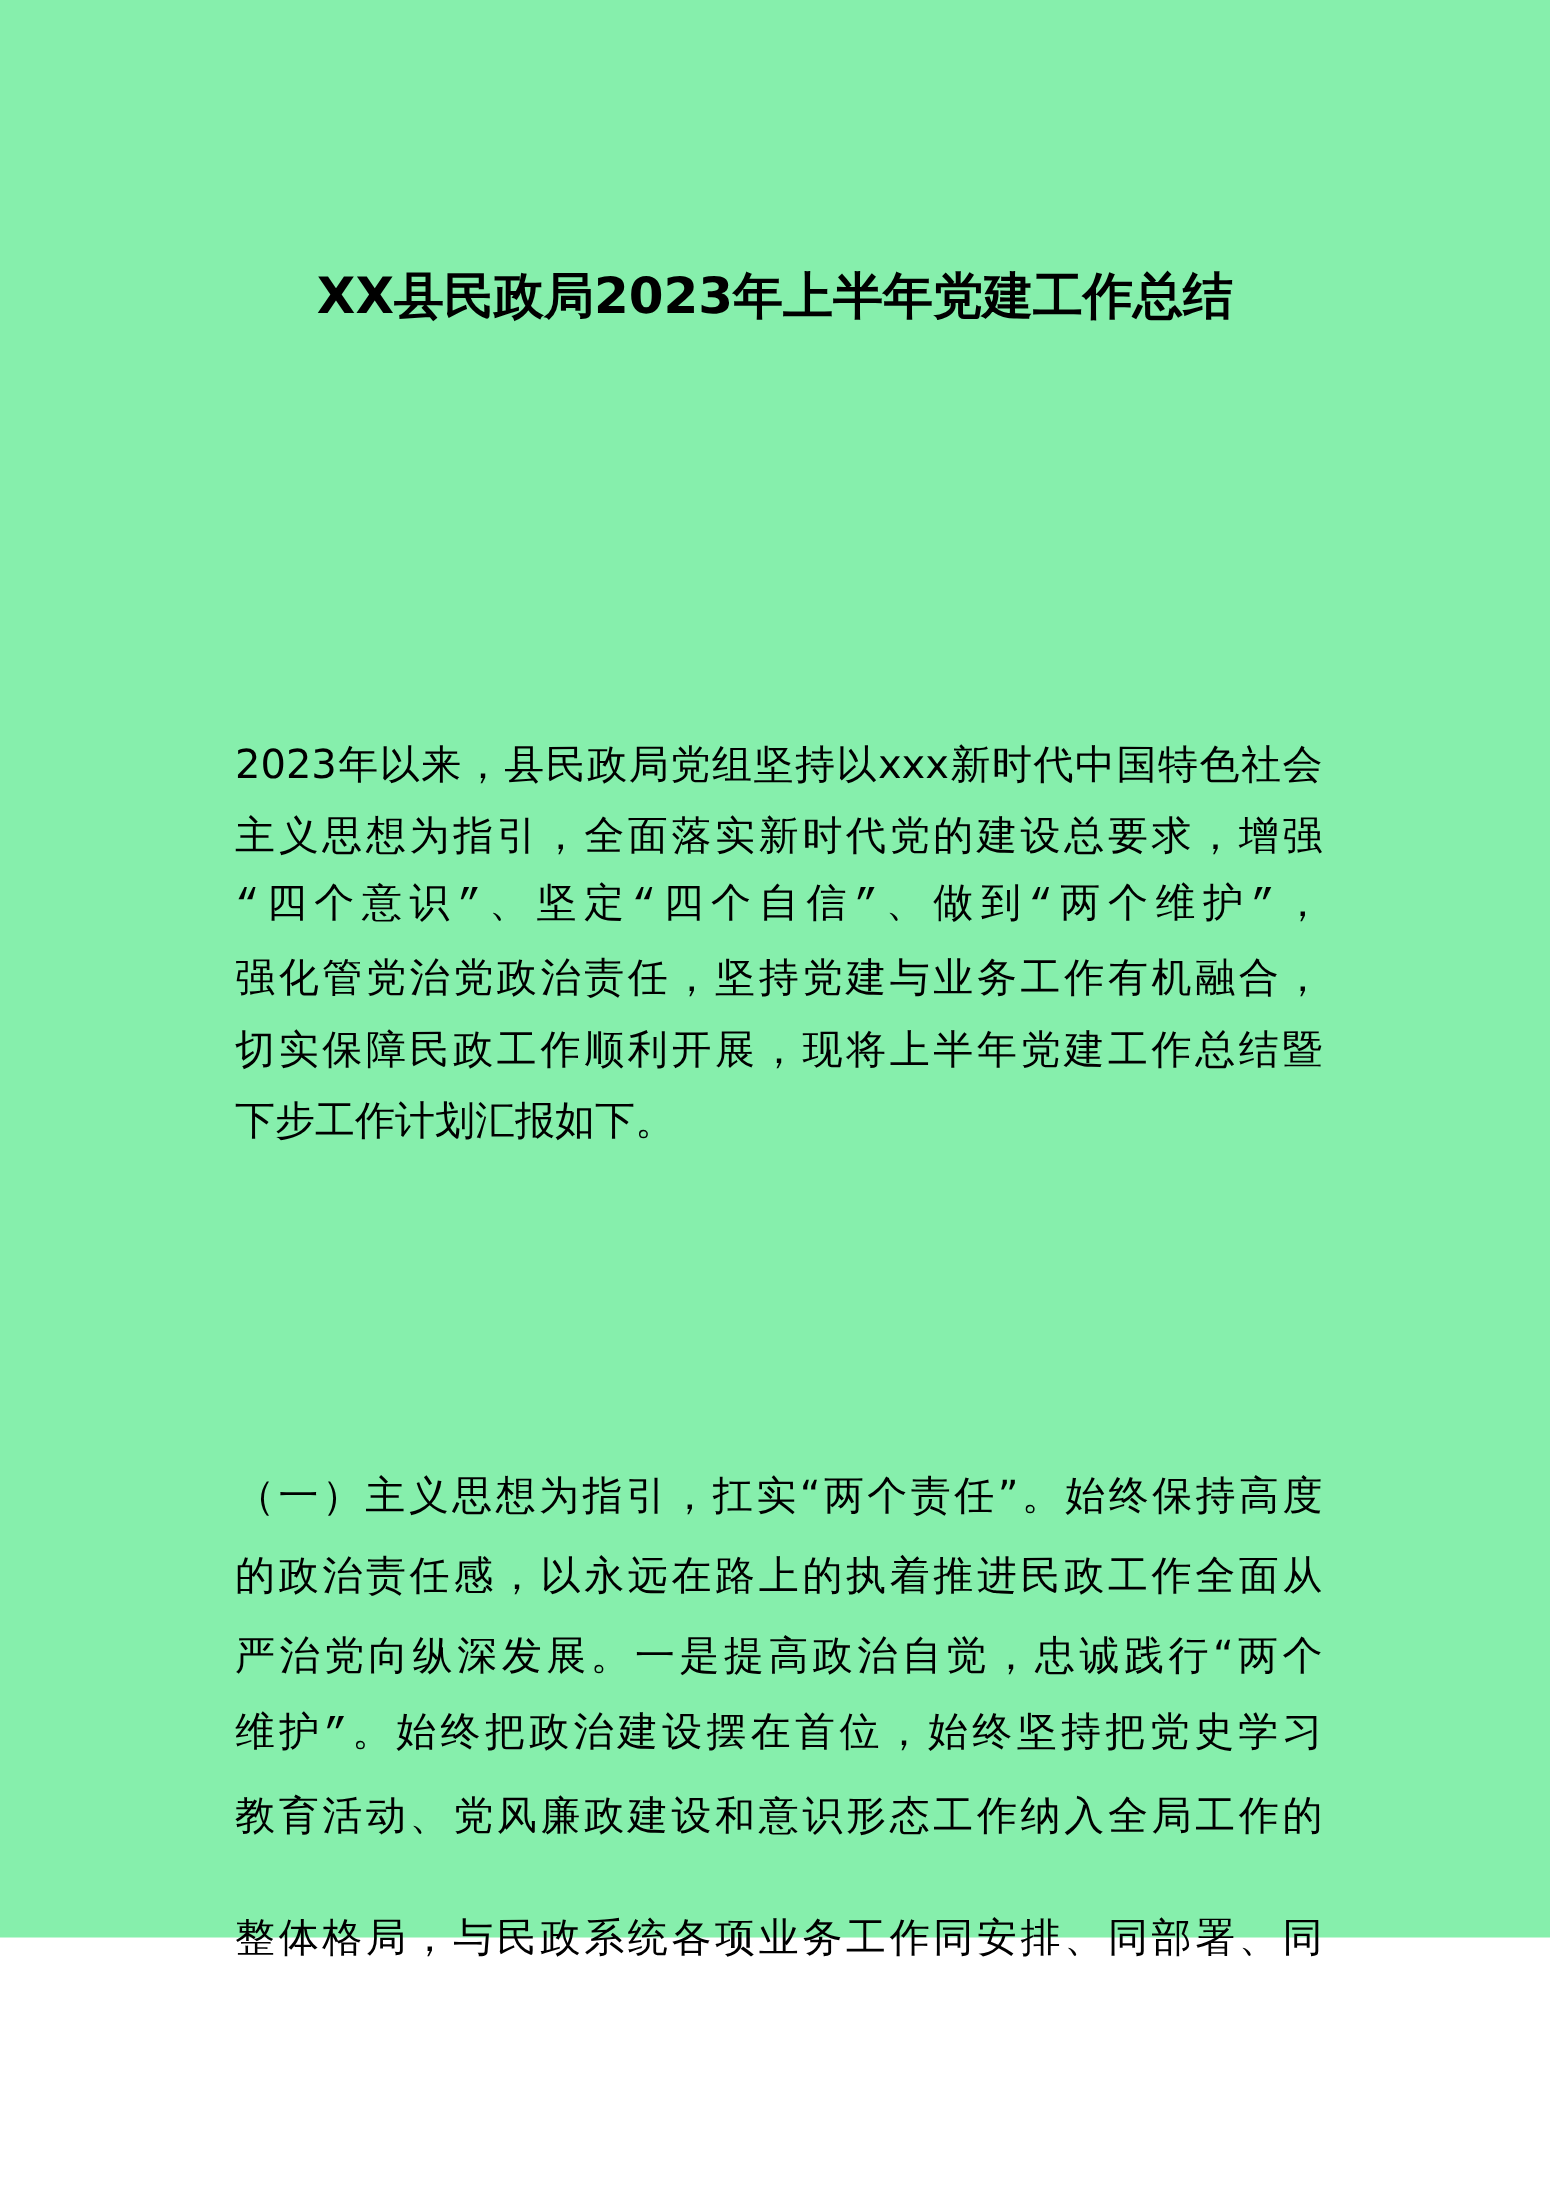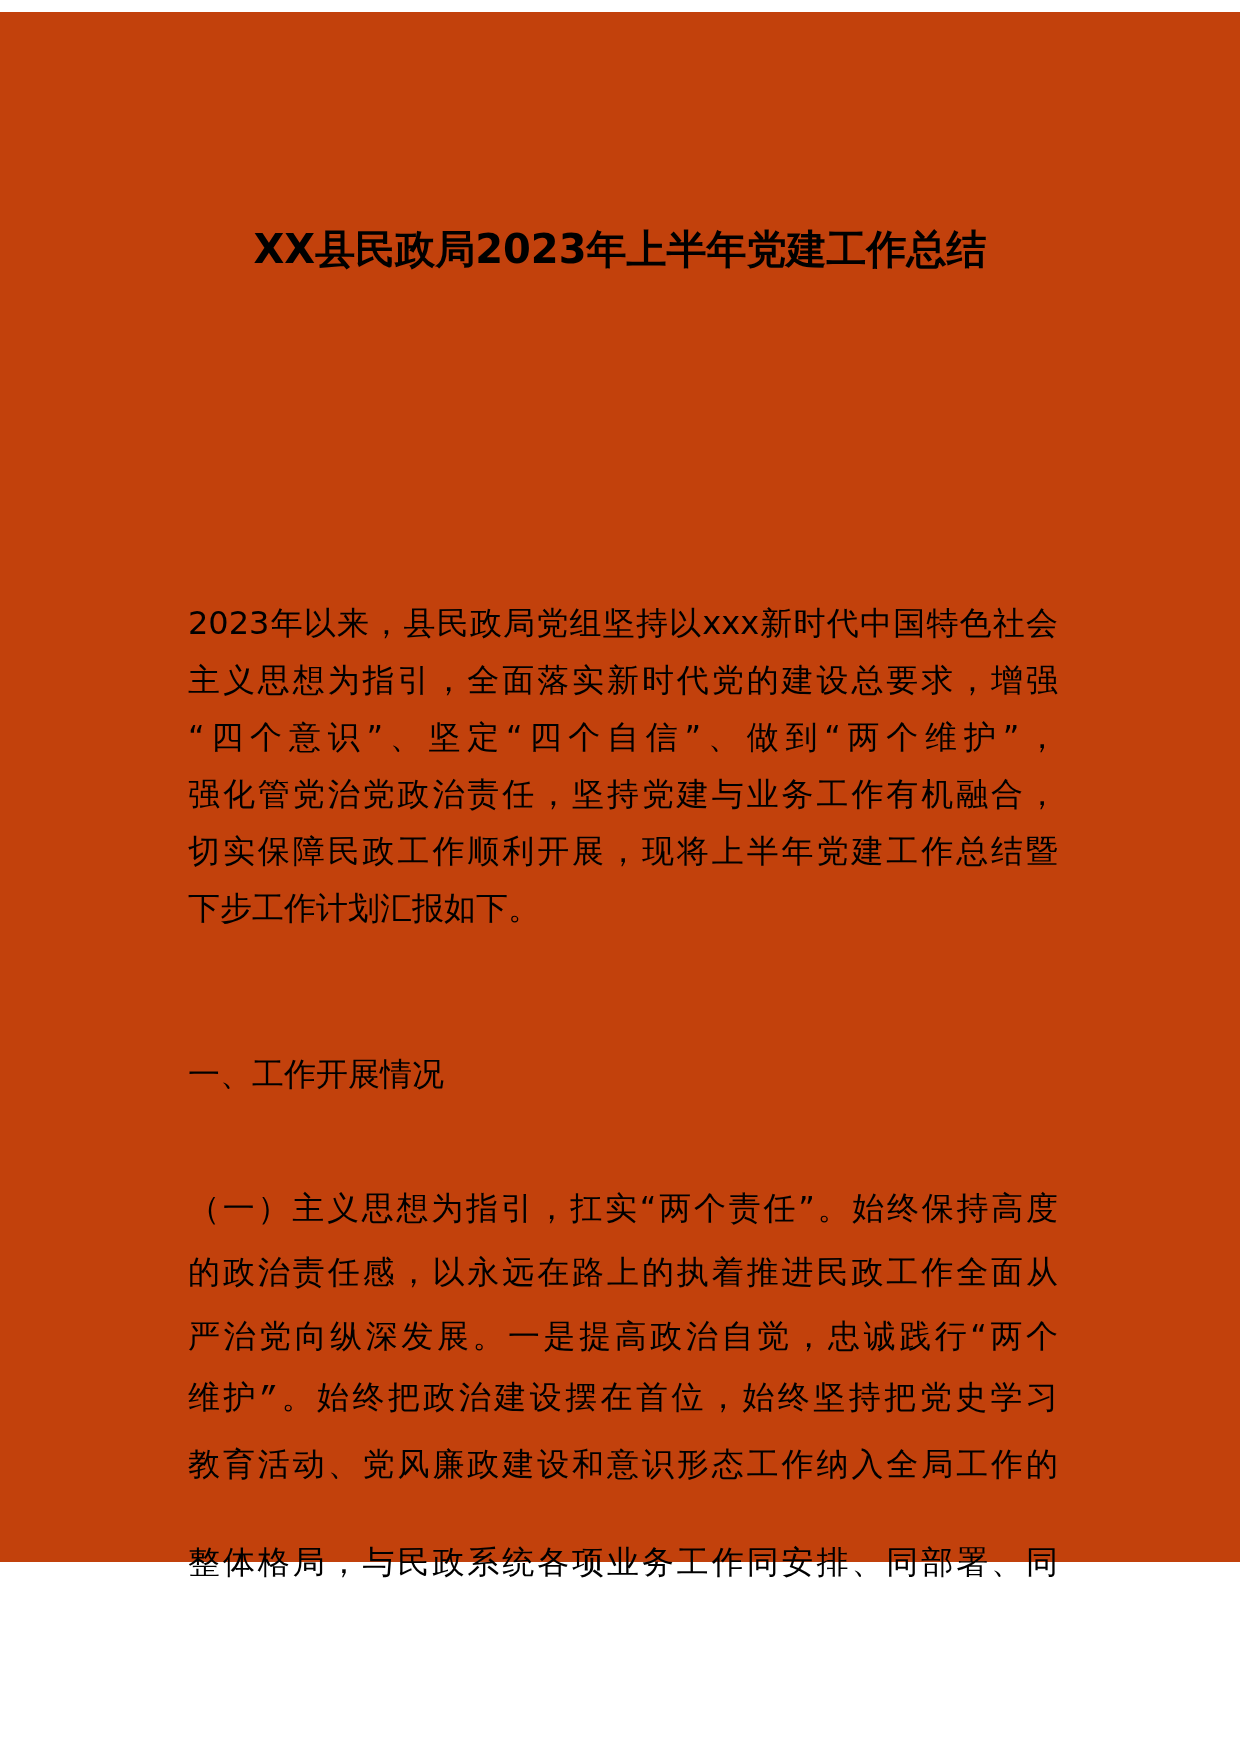--- a/index.html
+++ b/index.html
@@ -10,24 +10,24 @@
     body {
       width: 1240px;
       height: 1754px;
       position: relative;
       overflow: hidden;
       font-family: "DejaVu Sans", "Liberation Sans", sans-serif;
       color: #000000;
     }
     .page {
       position: absolute;
-      left: 0; top: 12px;
+      left: 0; top: 0;
       width: 1240px;
       height: 1550px;
-      background: #c2410c;
+      background: #86efac;
     }
     .doc-title {
       position: absolute;
       top: 207px;
       left: 0;
       width: 1240px;
       text-align: center;
       font-size: 40px;
       font-weight: bold;
       line-height: 60px;
@@ -51,27 +51,26 @@
 </head>
 <body>
 
 <div class="page">
 
   <div class="doc-title">XX县民政局2023年上半年党建工作总结</div>
 
   <div>
     <div class="line" style="top:589px;">2023年以来，县民政局党组坚持以xxx新时代中国特色社会</div>
     <div class="line" style="top:646px;">主义思想为指引，全面落实新时代党的建设总要求，增强</div>
-    <div class="line" style="top:703px;">“四个意识”、坚定“四个自信”、做到“两个维护”，</div>
+    <div class="line" style="top:703px;font-family:Liberation Mono, monospace;">“四个意识”、坚定“四个自信”、做到“两个维护”，</div>
     <div class="line" style="top:760px;">强化管党治党政治责任，坚持党建与业务工作有机融合，</div>
     <div class="line" style="top:817px;">切实保障民政工作顺利开展，现将上半年党建工作总结暨</div>
     <div class="line last" style="top:874px;">下步工作计划汇报如下。</div>
   </div>
 
-  <div class="line last" style="top:1040px;">一、工作开展情况</div>
 
   <div>
     <div class="line" style="top:1174px;">（一）主义思想为指引，扛实“两个责任”。始终保持高度</div>
     <div class="line" style="top:1238px;">的政治责任感，以永远在路上的执着推进民政工作全面从</div>
     <div class="line" style="top:1302px;">严治党向纵深发展。一是提高政治自觉，忠诚践行“两个</div>
     <div class="line" style="top:1366px;font-family:Liberation Mono, monospace;">维护”。始终把政治建设摆在首位，始终坚持把党史学习</div>
     <div class="line" style="top:1430px;">教育活动、党风廉政建设和意识形态工作纳入全局工作的</div>
     <div class="line" style="top:1494px;margin-top:34px;">整体格局，与民政系统各项业务工作同安排、同部署、同</div>
   </div>
 

